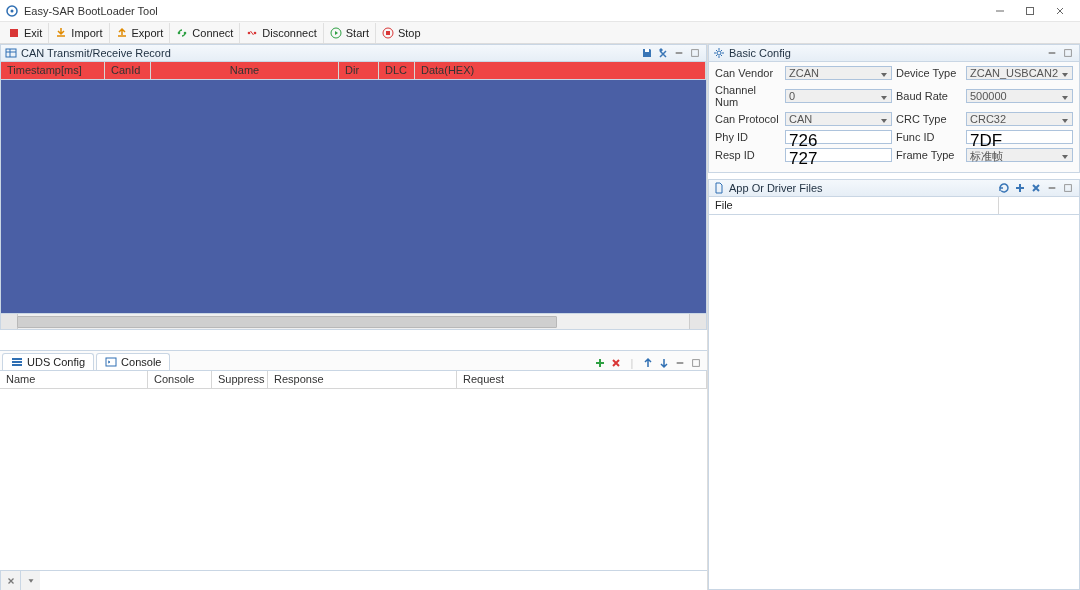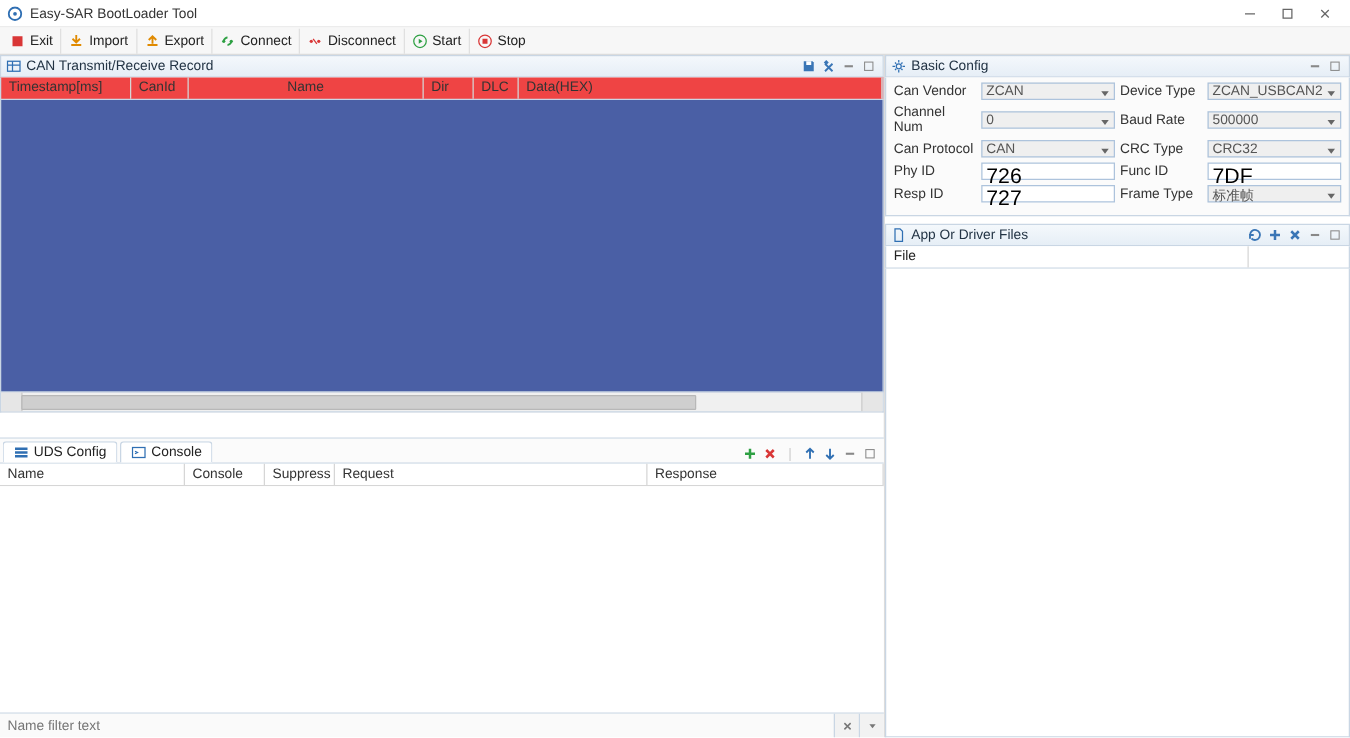--- a/index.html
+++ b/index.html
@@ -281,26 +281,25 @@
               <svg viewBox="0 0 12 12" width="10" height="10">
                 <rect x="2" y="2" width="8" height="8" fill="none" stroke="currentColor"></rect>
               </svg>
             </div>
         </div>
       </div>
       <div class="uds-head">
         <div class="th" style="width:148px">Name</div>
         <div class="th" style="width:64px">Console</div>
         <div class="th" style="width:56px">Suppress</div>
+        <div class="th" style="flex:1">Response</div>
         <div class="th" style="width:250px">Request</div>
-        <div class="th" style="flex:1">Response</div>
       </div>
       <div class="uds-body"></div>
       <div class="filter-row">
-        <input placeholder="Name filter text" style="">
         <div class="fbtn">
             <svg viewBox="0 0 12 12" width="10" height="10">
               <path d="M3 3l6 6M9 3l-6 6" stroke="currentColor" stroke-width="1.5"></path>
             </svg>
           </div>
         <div class="fbtn">
             <svg viewBox="0 0 12 12" width="10" height="10">
               <path d="M3 4l3 4 3-4z" fill="currentColor"></path>
             </svg>
           </div>

